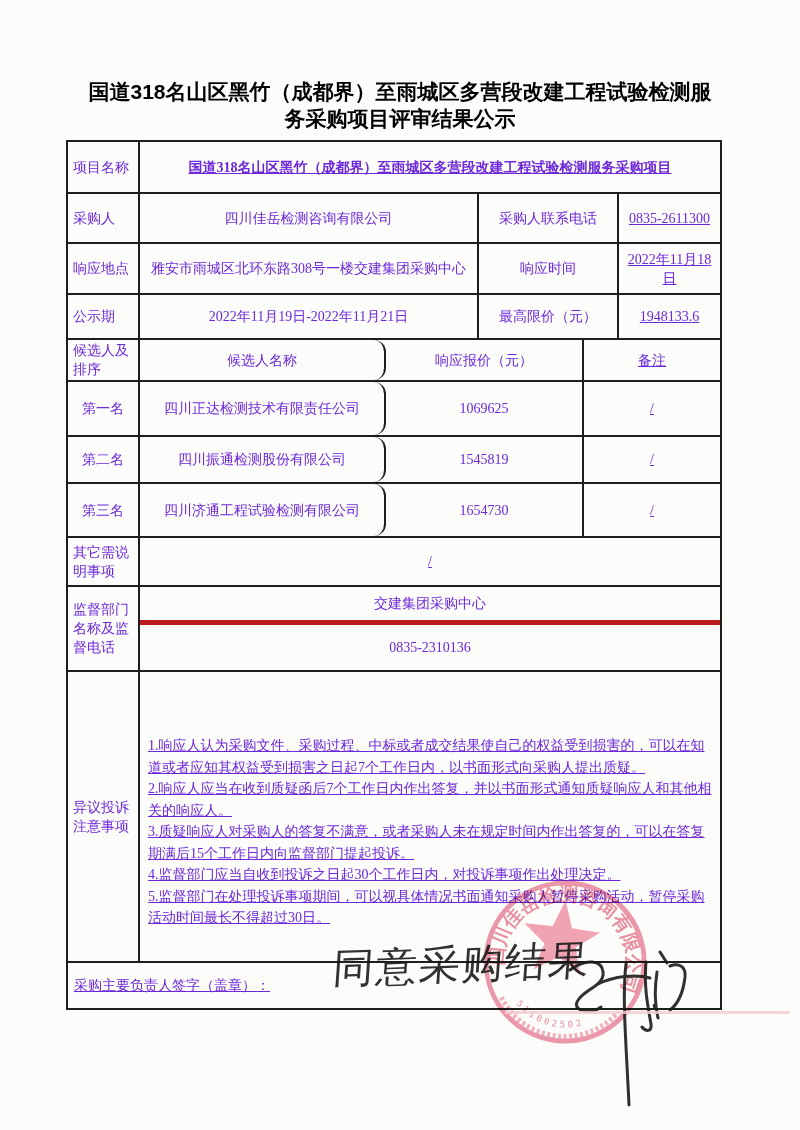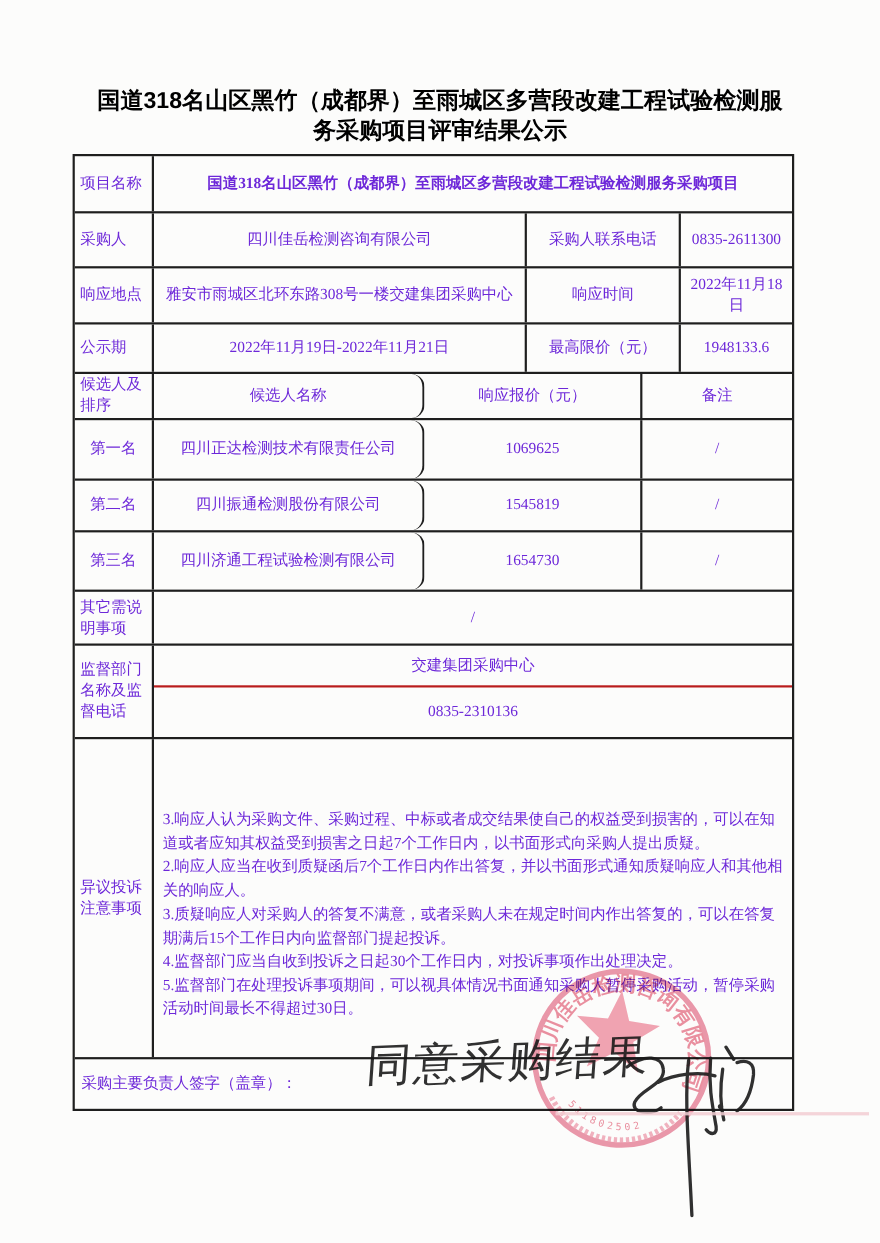--- a/index.html
+++ b/index.html
@@ -28,25 +28,25 @@
     text-align:center;font-size:14px;line-height:19px;
     padding:2px 3px;color:#6d28d9;
   }
   .cell:last-child{border-right:none;}
   .cell.lbl{justify-content:flex-start;text-align:left;padding-left:5px;padding-right:2px;}
   .w-label{width:72px;flex:none;}
   .w-val{width:339px;flex:none;}
   .w-lab2{width:140px;flex:none;}
   .w-name{width:246px;flex:none;border-radius:12px;}
   .w-price{width:198px;flex:none;}
-  .grow{flex:1;}
+  .grow{flex:1;text-decoration:underline;}
   .bold{font-weight:600;}
   .stack{flex:1;display:flex;flex-direction:column;}
   .stack .cell{border-right:none;}
-  .stack .cell.top{border-bottom:2px solid #b91c1c;height:38px;}
+  .stack .cell.top{border-bottom:5px solid #b91c1c;height:38px;}
   .stack .cell.bot{height:45px;}
   .complaint-cell{
     align-items:flex-start;justify-content:flex-start;text-align:left;
     padding:63px 6px 4px 8px;font-size:14px;line-height:21.5px;
   }
   .complaint-cell p{margin:0;}
   .sig-row{height:45px;}
   .sig-row .cell{border-right:none;justify-content:flex-start;text-align:left;padding-left:6px;}
   
   .handwriting{
@@ -136,21 +136,21 @@
     <div class="stack">
       <div class="cell top">交建集团采购中心</div>
       <div class="cell bot">0835-2310136</div>
     </div>
   </div>
 
   <div class="row" style="height:291px">
     <div class="cell lbl w-label">异议投诉注意事项</div>
     <div class="cell grow complaint-cell">
       <div>
-        <p>3.响应人认为采购文件、采购过程、中标或者成交结果使自己的权益受到损害的，可以在知道或者应知其权益受到损害之日起7个工作日内，以书面形式向采购人提出质疑。</p>
+        <p>1.响应人认为采购文件、采购过程、中标或者成交结果使自己的权益受到损害的，可以在知道或者应知其权益受到损害之日起7个工作日内，以书面形式向采购人提出质疑。</p>
         <p>2.响应人应当在收到质疑函后7个工作日内作出答复，并以书面形式通知质疑响应人和其他相关的响应人。</p>
         <p>3.质疑响应人对采购人的答复不满意，或者采购人未在规定时间内作出答复的，可以在答复期满后15个工作日内向监督部门提起投诉。</p>
         <p>4.监督部门应当自收到投诉之日起30个工作日内，对投诉事项作出处理决定。</p>
         <p>5.监督部门在处理投诉事项期间，可以视具体情况书面通知采购人暂停采购活动，暂停采购活动时间最长不得超过30日。</p>
       </div>
     </div>
   </div>
 
   <div class="row sig-row">
     <div class="cell grow">采购主要负责人签字（盖章）：</div>

